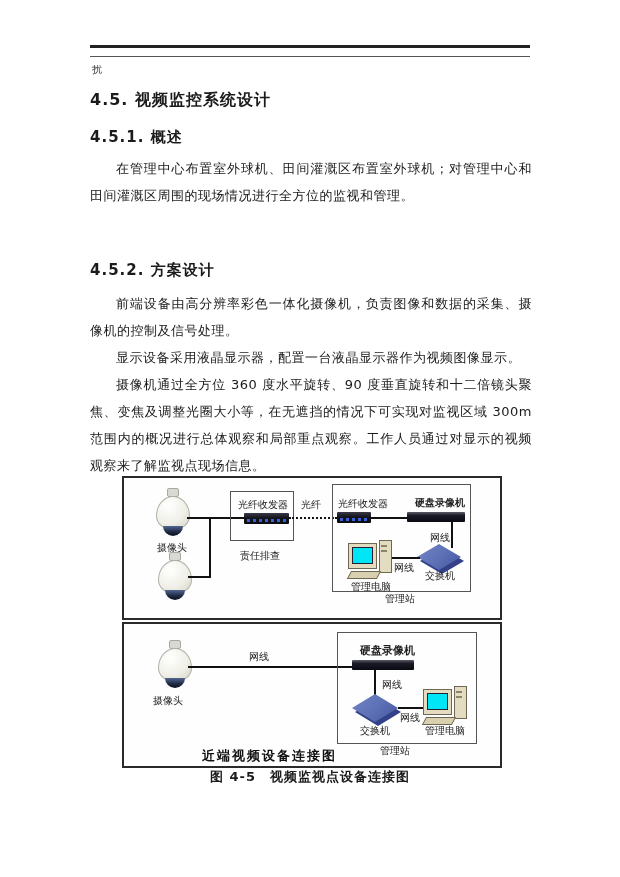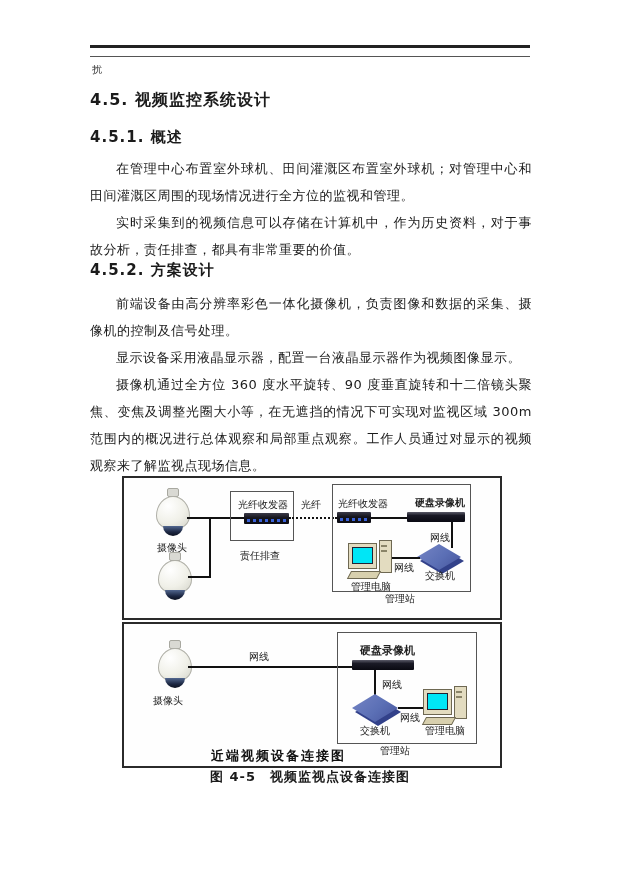--- a/index.html
+++ b/index.html
@@ -66,21 +66,20 @@
 <div class="page">
 
   <div class="abs rule-thick"></div>
   <div class="abs rule-thin"></div>
   <div class="abs header-note">扰</div>
 
   <div class="abs h1">4.5. 视频监控系统设计</div>
   <div class="abs h2" style="top:128px">4.5.1.  概述</div>
 
   <div class="abs para" style="top:155px">在管理中心布置室外球机、田间灌溉区布置室外球机；对管理中心和田间灌溉区周围的现场情况进行全方位的监视和管理。</div>
-  <div class="abs para" style="top:209px">实时采集到的视频信息可以存储在计算机中，作为历史资料，对于事故分析，责任排查，都具有非常重要的价值。</div>
 
   <div class="abs h2" style="top:261px">4.5.2.  方案设计</div>
 
   <div class="abs para" style="top:344px">显示设备采用液晶显示器，配置一台液晶显示器作为视频图像显示。</div>
   <div class="abs para" style="top:290px">前端设备由高分辨率彩色一体化摄像机，负责图像和数据的采集、摄像机的控制及信号处理。</div>
   <div class="abs para" style="top:371px">摄像机通过全方位 360 度水平旋转、90 度垂直旋转和十二倍镜头聚焦、变焦及调整光圈大小等，在无遮挡的情况下可实现对监视区域 300m 范围内的概况进行总体观察和局部重点观察。工作人员通过对显示的视频观察来了解监视点现场信息。</div>
 
   <div class="abs figbox" style="left:122px;top:476px;">
 
     <div class="cam" style="left:32px;top:10px;">
@@ -177,17 +176,17 @@
         </div>
       <div class="pc-tower">
           <div class="pc-slot" style="top:4px;"></div>
           <div class="pc-slot" style="top:9px;"></div>
         </div>
       <div class="pc-kbd"></div>
     </div>
     <div class="lbl" style="left:301px;top:100px;">管理电脑</div>
 
     <div class="lbl" style="left:256px;top:120px;font-size:10px;">管理站</div>
-    <div class="figtitle" style="left:87px;top:123px;">近端视频设备连接图</div>
+    <div class="figtitle" style="left:78px;top:123px;">近端视频设备连接图</div>
   </div>
 
   <div class="abs caption">图 4-5　视频监视点设备连接图</div>
 </div>
 
 </body></html>

